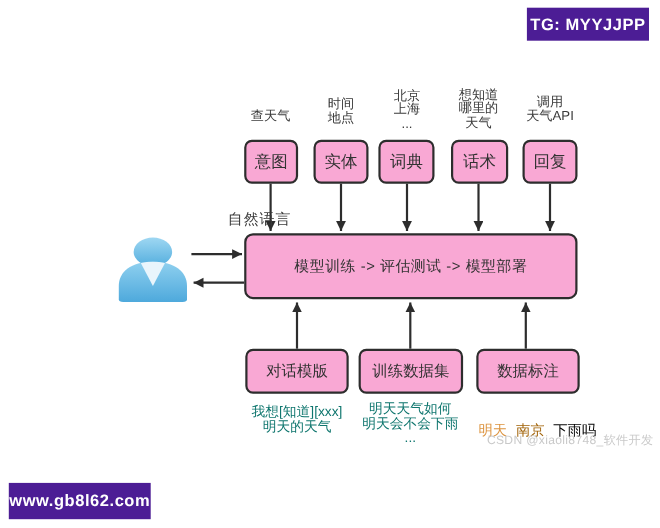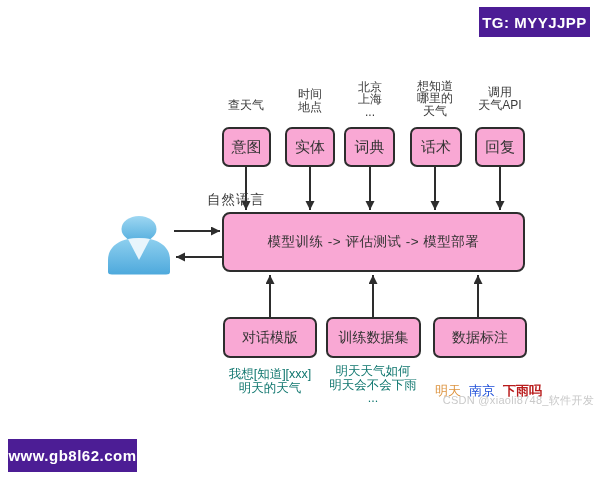--- a/index.html
+++ b/index.html
@@ -180,19 +180,19 @@
   </div>
 
   <div class="example" style="left:208px; top:368px; width:124px;">我想[知道][xxx]
 明天的天气</div>
   <div class="example" style="left:308px; top:365px; width:130px;">明天天气如何
 明天会不会下雨
 ...</div>
 
   <div class="token-row">
     <span style="color:#dd9440">明天</span>
-    <span style="color:#1d4ed8">南京</span>
-    <span style="color:#b91c1c;font-weight:bold">下雨吗</span>
+    <span style="color:#a16207">南京</span>
+    <span style="color:#000000;font-weight:normal">下雨吗</span>
   </div>
 
   <div class="watermark">CSDN @xiaoli8748_软件开发</div>
 
 </div>
 
 </body></html>

